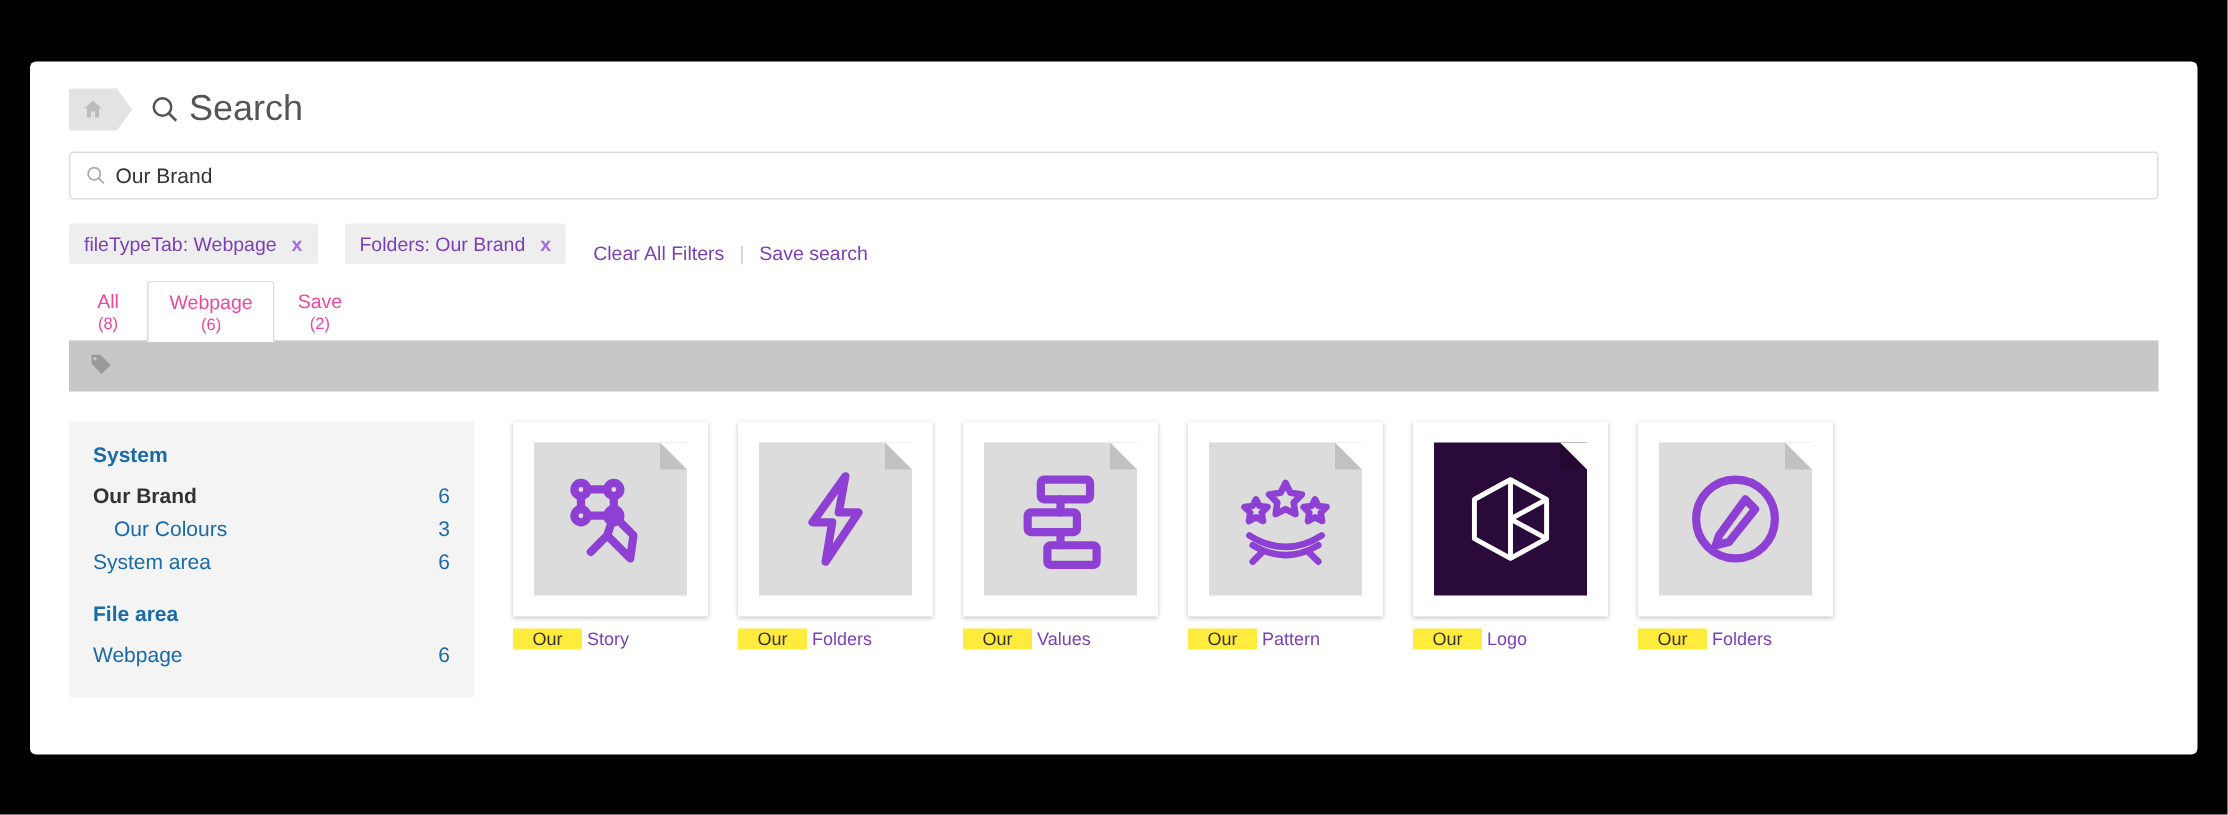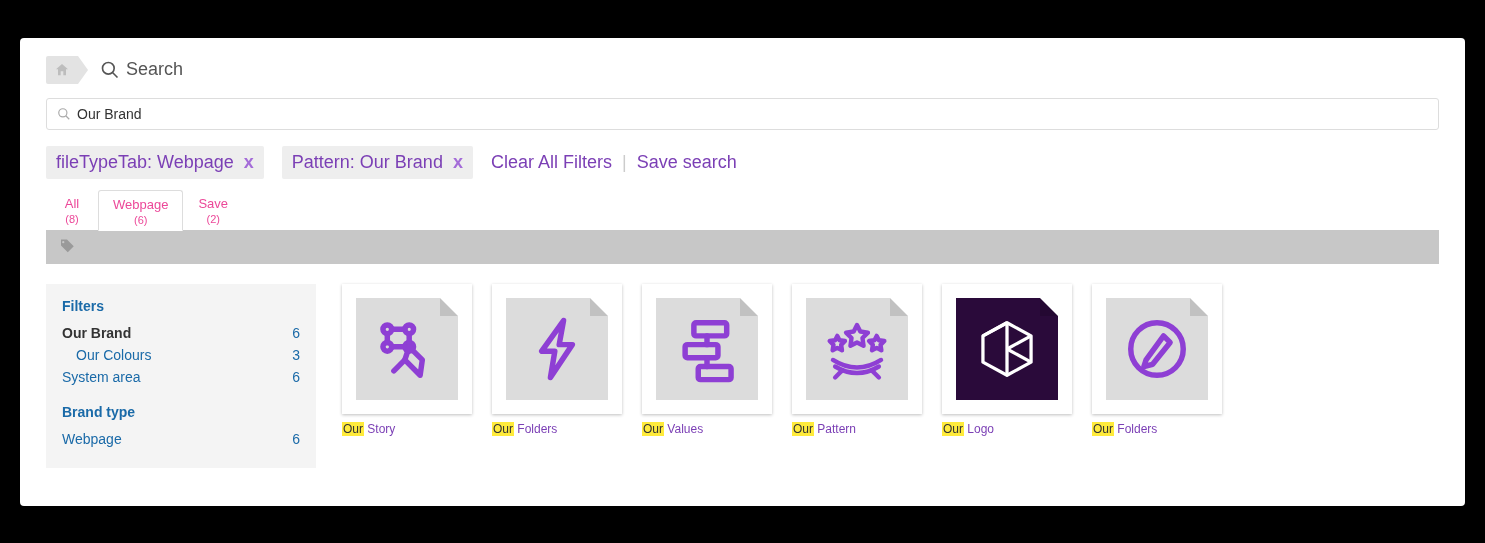--- a/index.html
+++ b/index.html
@@ -41,21 +41,21 @@
     right:-10px; top:0;
     border-top:14px solid transparent;
     border-bottom:14px solid transparent;
     border-left:10px solid #e3e3e3;
   }
   .page-title {
     display:flex;
     align-items:center;
     gap:6px;
     margin-left:16px;
-    font-size:18px;
+    font-size:24px;
     color:#555;
     font-weight:400;
   }
   .search-row {
     border:1px solid #ddd;
     border-radius:3px;
     padding:7px 10px;
     display:flex;
     align-items:center;
     gap:6px;
@@ -64,24 +64,24 @@
   }
   .search-row input {
     border:none;
     outline:none;
     flex:1;
     font-size:14px;
     color:#333;
   }
   .filters-row {
     display:flex;
-    align-items:center;
+    align-items:flex-end;
     gap:18px;
     margin-bottom:10px;
-    font-size:18px;
+    font-size:13px;
   }
   .filter-chip {
     background:#eee;
     padding:6px 10px;
     border-radius:2px;
     color:#7b3fb5;
     display:flex;
     align-items:center;
     gap:10px;
   }
@@ -179,21 +179,21 @@
   }
   .thumb svg { width:70px; height:70px; }
   .caption {
     margin-top:8px;
     font-size:12px;
     color:#7b3fb5;
   }
   .caption .hl {
     background:#ffeb3b;
     color:#333;
-    padding:0 1px;
+    padding:0 13px;
   }
 </style>
 </head>
 <body>
 
 <div class="window">
 
   <div class="breadcrumb">
     <div class="home-chip">
       <svg width="16" height="16" viewBox="0 0 24 24" fill="#bdbdbd">
@@ -216,21 +216,21 @@
       </svg>
     <input type="text" value="Our Brand" style="">
   </div>
 
   <div class="filters-row">
     <div class="filter-chip">
       <span>fileTypeTab: Webpage</span>
       <span class="x">x</span>
     </div>
     <div class="filter-chip">
-      <span>Pattern: Our Brand</span>
+      <span>Folders: Our Brand</span>
       <span class="x">x</span>
     </div>
     <div class="filter-links">
       <span class="link">Clear All Filters</span>
       <span class="sep">|</span>
       <span class="link">Save search</span>
     </div>
   </div>
 
   <div class="tabs-row">
@@ -250,35 +250,35 @@
 
   <div class="tagbar">
     <svg width="18" height="18" viewBox="0 0 24 24" fill="#9a9a9a">
         <path d="M21 11l-9-9H4v8l9 9 8-8zM7 7a1.5 1.5 0 110-3 1.5 1.5 0 010 3z"></path>
       </svg>
   </div>
 
   <div class="main">
 
     <div class="sidebar">
-      <h4>Filters</h4>
+      <h4>System</h4>
       <div class="side-item selected">
         <span class="label">Our Brand</span>
         <span class="count">6</span>
       </div>
       <div class="side-item child">
         <span class="label">Our Colours</span>
         <span class="count">3</span>
       </div>
       <div class="side-item">
         <span class="label">System area</span>
         <span class="count">6</span>
       </div>
 
-      <h4 class="second">Brand type</h4>
+      <h4 class="second">File area</h4>
       <div class="side-item">
         <span class="label">Webpage</span>
         <span class="count">6</span>
       </div>
     </div>
 
     <div class="results" id="results-grid">
 
     <div class="card">
     <div class="thumb-wrap">

